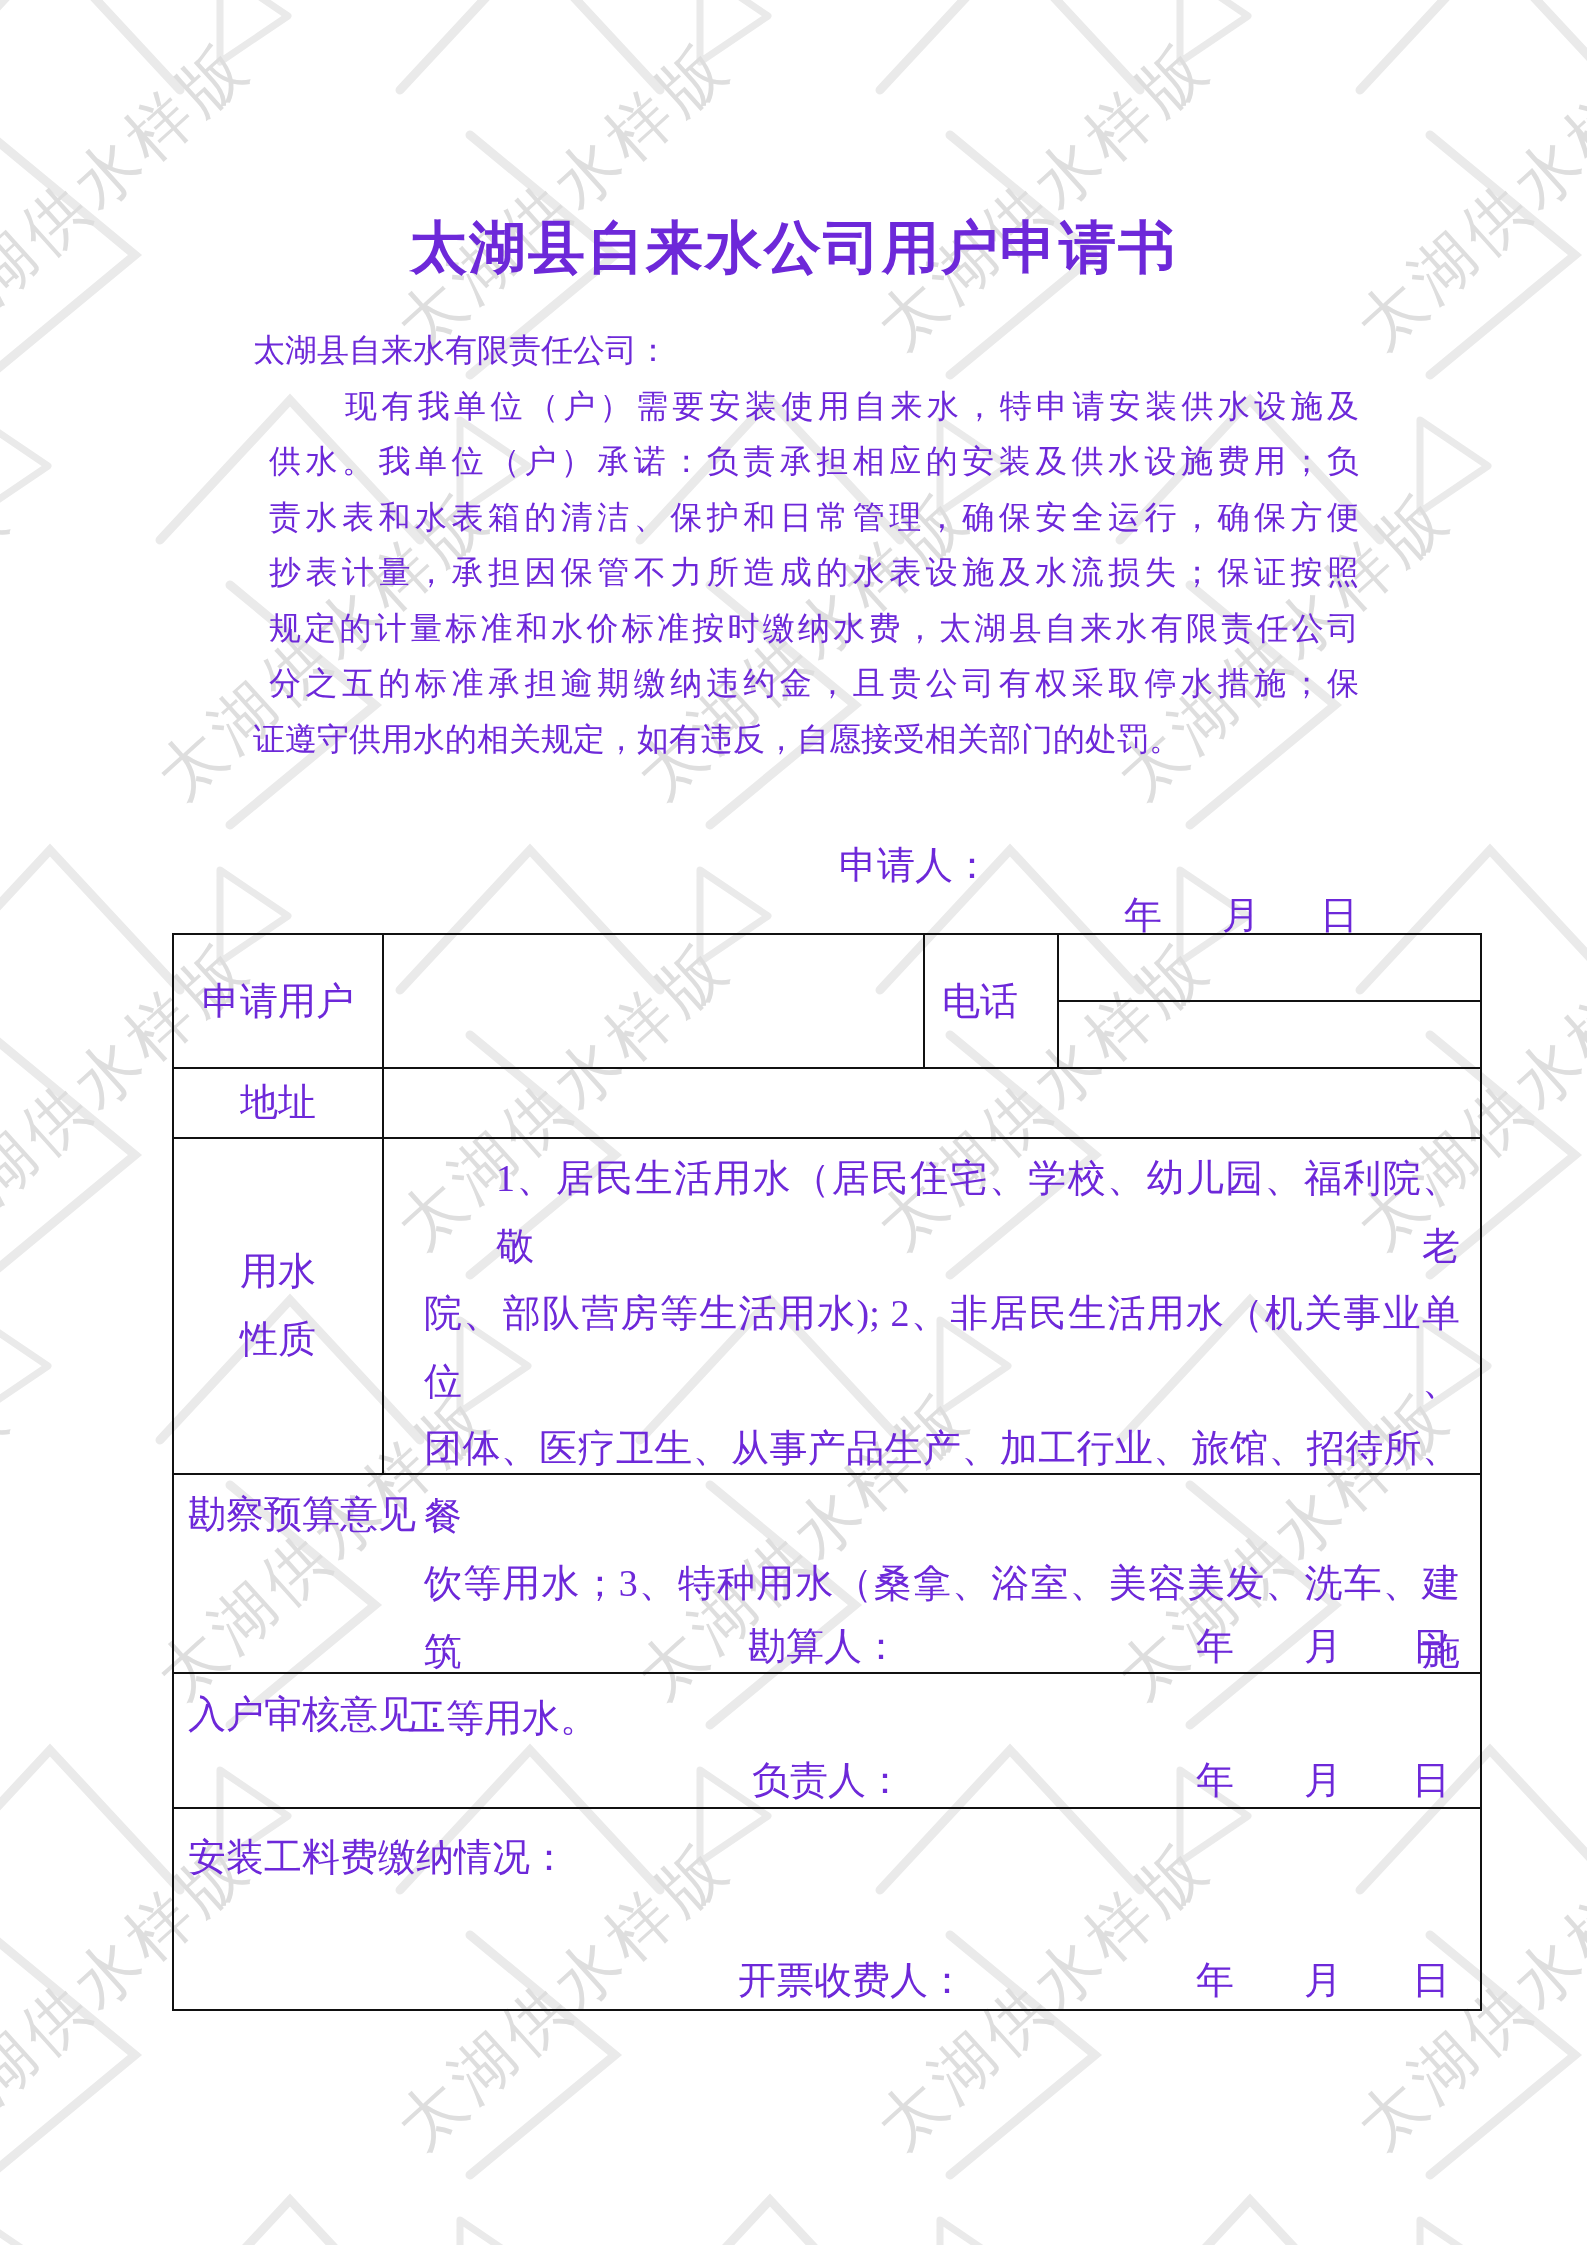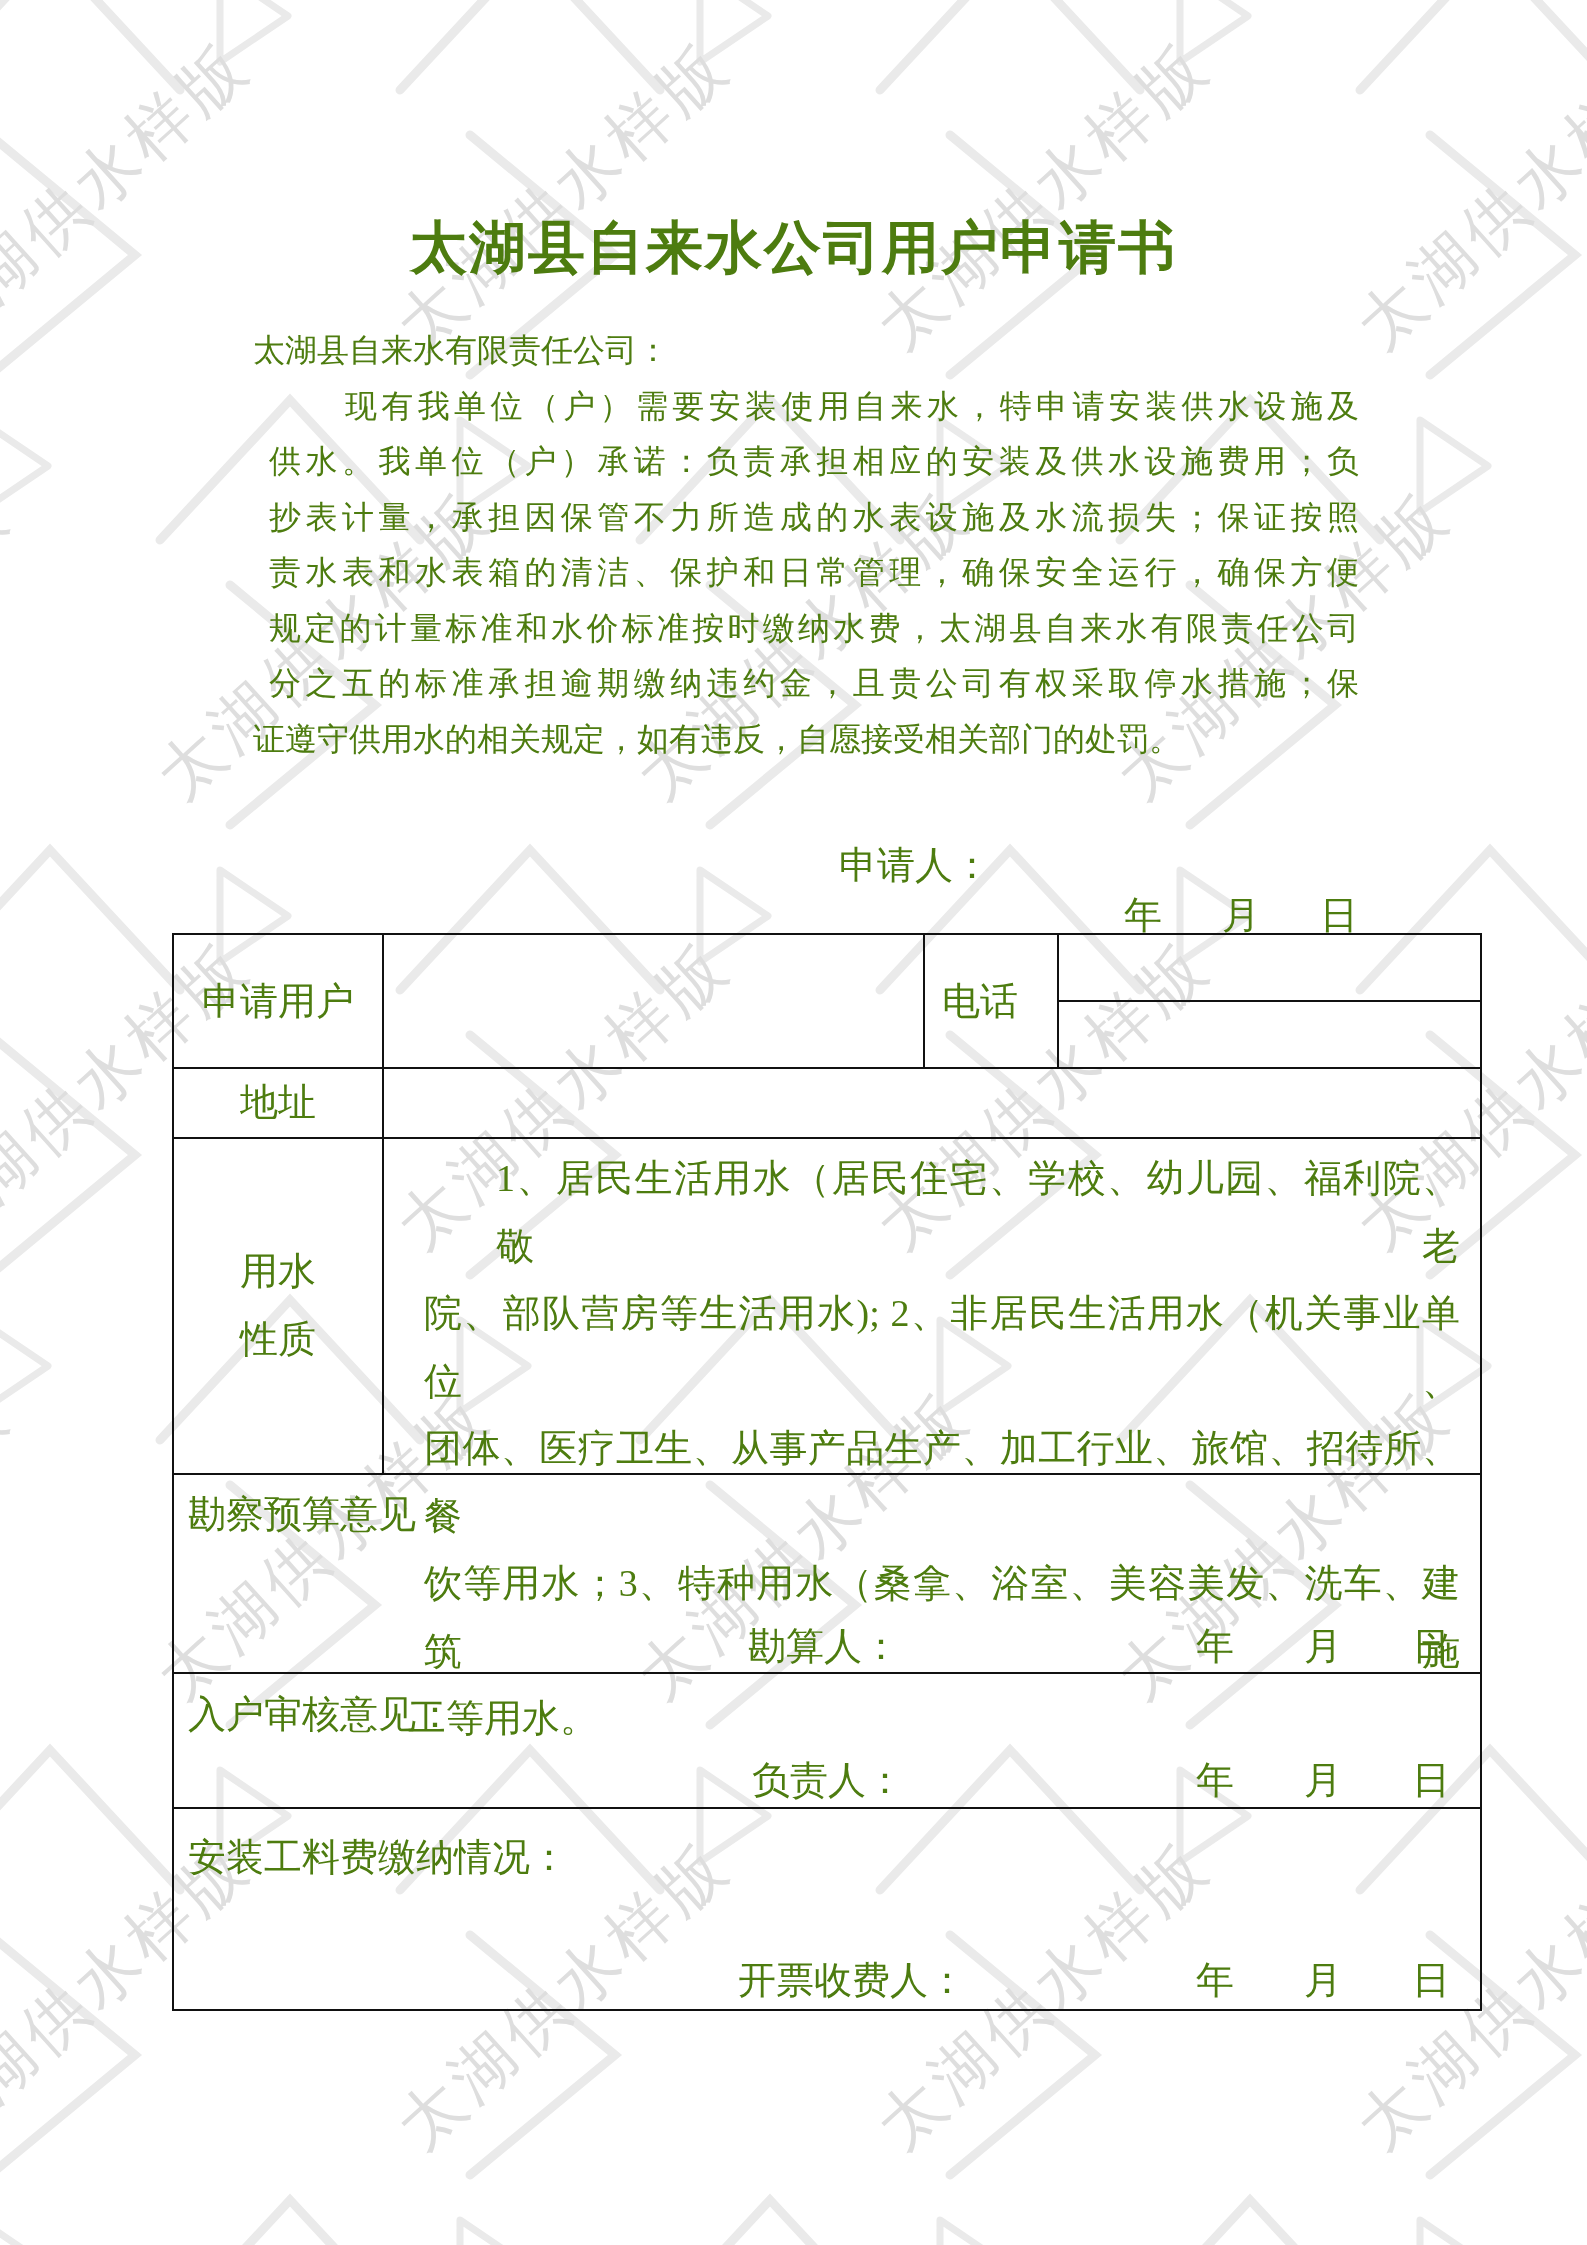--- a/index.html
+++ b/index.html
@@ -1,18 +1,18 @@
 <!DOCTYPE html>
 <html><head>
 <meta charset="utf-8">
 <style>
   html,body{margin:0;padding:0;background:#fff;}
   #page{
     position:relative;width:1587px;height:2245px;background:#fff;overflow:hidden;
-    font-family:"Liberation Serif","DejaVu Serif",serif;color:#4d7c0f;
+    font-family:"Liberation Serif","DejaVu Serif",serif;color:#6d28d9;
   }
   .abs{position:absolute;}
   #wm-svg{position:absolute;left:0;top:0;pointer-events:none;}
   #doc-title{
     left:0;top:210px;width:1587px;text-align:center;
     font-size:57px;font-weight:bold;letter-spacing:2px;
   }
   #body-text{left:253px;top:323px;width:1106px;font-size:32px;line-height:55.5px;}
   .fill{text-align:justify;text-align-last:justify;margin-left:16px;}
   .indent1{padding-left:76px;}
@@ -73,22 +73,22 @@
     <use href="#wm-tile" x="1100" y="2170"></use>
     <use href="#wm-tile" x="-340" y="2170"></use>
   </svg>
 
   <div id="doc-title" class="abs">太湖县自来水公司用户申请书</div>
 
   <div id="body-text" class="abs">
     <div>太湖县自来水有限责任公司：</div>
     <div class="fill indent1">现有我单位（户）需要安装使用自来水，特申请安装供水设施及</div>
     <div class="fill">供水。我单位（户）承诺：负责承担相应的安装及供水设施费用；负</div>
+    <div class="fill">责水表和水表箱的清洁、保护和日常管理，确保安全运行，确保方便</div>
     <div class="fill">抄表计量，承担因保管不力所造成的水表设施及水流损失；保证按照</div>
-    <div class="fill">责水表和水表箱的清洁、保护和日常管理，确保安全运行，确保方便</div>
     <div class="fill">规定的计量标准和水价标准按时缴纳水费，太湖县自来水有限责任公司</div>
     <div class="fill">分之五的标准承担逾期缴纳违约金，且贵公司有权采取停水措施；保</div>
     <div>证遵守供用水的相关规定，如有违反，自愿接受相关部门的处罚。</div>
   </div>
 
   <div class="abs t38" style="left:839px;top:838px;">申请人：</div>
   <div class="abs blank" style="left:980px;top:838px;width:300px;height:50px;"></div>
 
   <div class="abs datebar" style="left:1124px;top:888px;gap:60px;">
     <span>年</span>

